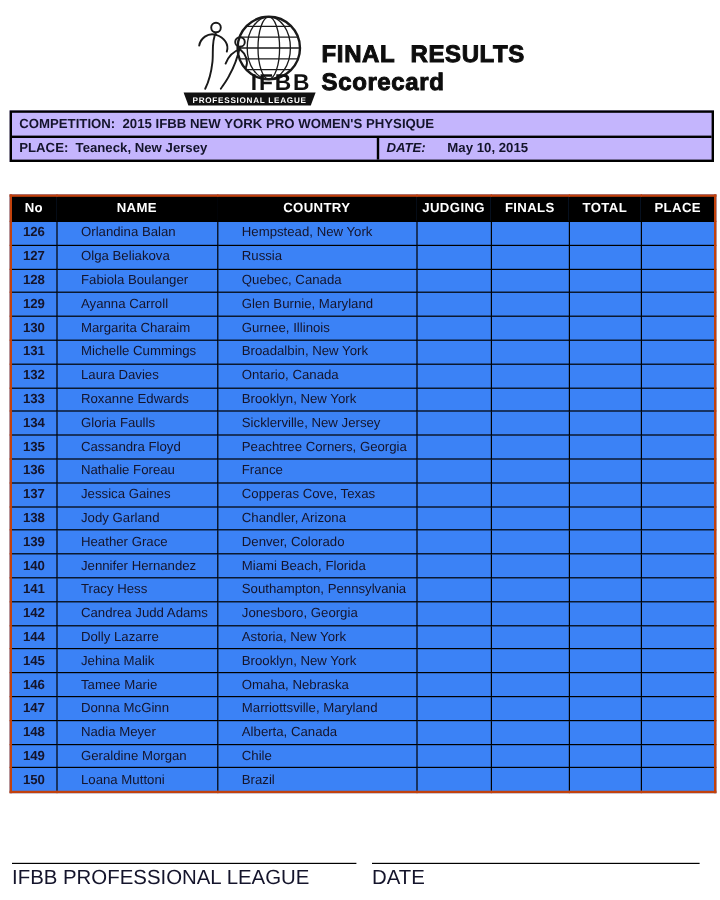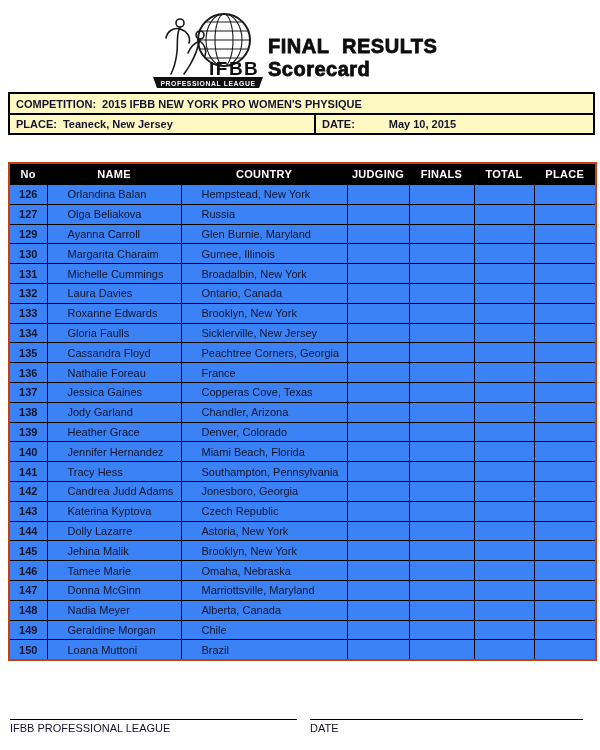--- a/index.html
+++ b/index.html
@@ -16,28 +16,28 @@
     position:absolute; left:268px; top:11px;
     font-size:20px; line-height:23px; font-weight:bold; color:#0d0d0d;
     letter-spacing:0.5px; -webkit-text-stroke:0.8px #0d0d0d; white-space:nowrap;
   }
   .title-block .line2 { word-spacing:7px;margin-top:24px; }
 
   
   .info-box {
     position:absolute; left:8px; top:92px; width:583px;
     border:2px solid #000; font-size:11px; font-weight:bold; color:#14142b;
-    box-sizing:content-box; background:#fef9c3;
+    box-sizing:content-box; background:#c4b5fd;
   }
   .info-row1 { height:19px; border-bottom:2px solid #000; display:flex; align-items:center; padding-left:6px; }
   .info-row2 { height:18px; display:flex; align-items:stretch; }
   .place-cell { width:306px; border-right:2px solid #000; display:flex; align-items:center; padding-left:6px; box-sizing:border-box; }
   .date-cell  { flex:1; display:flex; align-items:center; padding-left:6px; }
   .lbl { margin-right:6px; white-space:nowrap; }
-  .lbl-wide { margin-right:34px; }
+  .lbl-wide { margin-right:18px;font-style:italic; }
   .val { white-space:nowrap; }
 
   
   .score-table {
     position:absolute; left:8px; top:162px; width:587px;
     border-collapse:collapse; table-layout:fixed;
     border:2px solid #c2410c; background:#3b82f6;
   }
   .score-table th {
     background:#000; color:#fff; font-size:11px; font-weight:bold;
@@ -46,21 +46,21 @@
   }
   .score-table td {
     border:1px solid #000; height:18.8px; font-size:11px; padding:0 0 0 0;
     color:#14142b; overflow:hidden; white-space:nowrap;
   }
   .score-table td.col-no { font-weight:bold; text-align:center; }
   .score-table td.col-name, .score-table td.col-country { padding-left:20px; }
 
   
   .sig { position:absolute; top:719px; border-top:1.5px solid #000; padding-top:2px;
-         font-size:11px; color:#14142b; white-space:nowrap; }
+         font-size:17px; color:#14142b; white-space:nowrap; }
   .sig-left  { left:10px;  width:287px; }
   .sig-right { left:310px; width:273px; }
 </style>
 </head>
 <body>
 
 <div class="logo">
   <svg viewBox="0 0 116 82" xmlns="http://www.w3.org/2000/svg" font-family="Liberation Sans, sans-serif">
     <defs>
         <clipPath id="globeClip">
@@ -153,20 +153,29 @@
       <tr>
         <td class="col-no">127</td>
         <td class="col-name">Olga Beliakova</td>
         <td class="col-country">Russia</td>
         <td class="col-judging"></td>
         <td class="col-finals"></td>
         <td class="col-total"></td>
         <td class="col-place"></td>
       </tr>
       <tr>
+        <td class="col-no">128</td>
+        <td class="col-name">Fabiola Boulanger</td>
+        <td class="col-country">Quebec, Canada</td>
+        <td class="col-judging"></td>
+        <td class="col-finals"></td>
+        <td class="col-total"></td>
+        <td class="col-place"></td>
+      </tr>
+      <tr>
         <td class="col-no">129</td>
         <td class="col-name">Ayanna Carroll</td>
         <td class="col-country">Glen Burnie, Maryland</td>
         <td class="col-judging"></td>
         <td class="col-finals"></td>
         <td class="col-total"></td>
         <td class="col-place"></td>
       </tr>
       <tr>
         <td class="col-no">130</td>
@@ -279,29 +288,20 @@
       <tr>
         <td class="col-no">142</td>
         <td class="col-name">Candrea Judd Adams</td>
         <td class="col-country">Jonesboro, Georgia</td>
         <td class="col-judging"></td>
         <td class="col-finals"></td>
         <td class="col-total"></td>
         <td class="col-place"></td>
       </tr>
       <tr>
-        <td class="col-no">143</td>
-        <td class="col-name">Katerina Kyptova</td>
-        <td class="col-country">Czech Republic</td>
-        <td class="col-judging"></td>
-        <td class="col-finals"></td>
-        <td class="col-total"></td>
-        <td class="col-place"></td>
-      </tr>
-      <tr>
         <td class="col-no">144</td>
         <td class="col-name">Dolly Lazarre</td>
         <td class="col-country">Astoria, New York</td>
         <td class="col-judging"></td>
         <td class="col-finals"></td>
         <td class="col-total"></td>
         <td class="col-place"></td>
       </tr>
       <tr>
         <td class="col-no">145</td>

